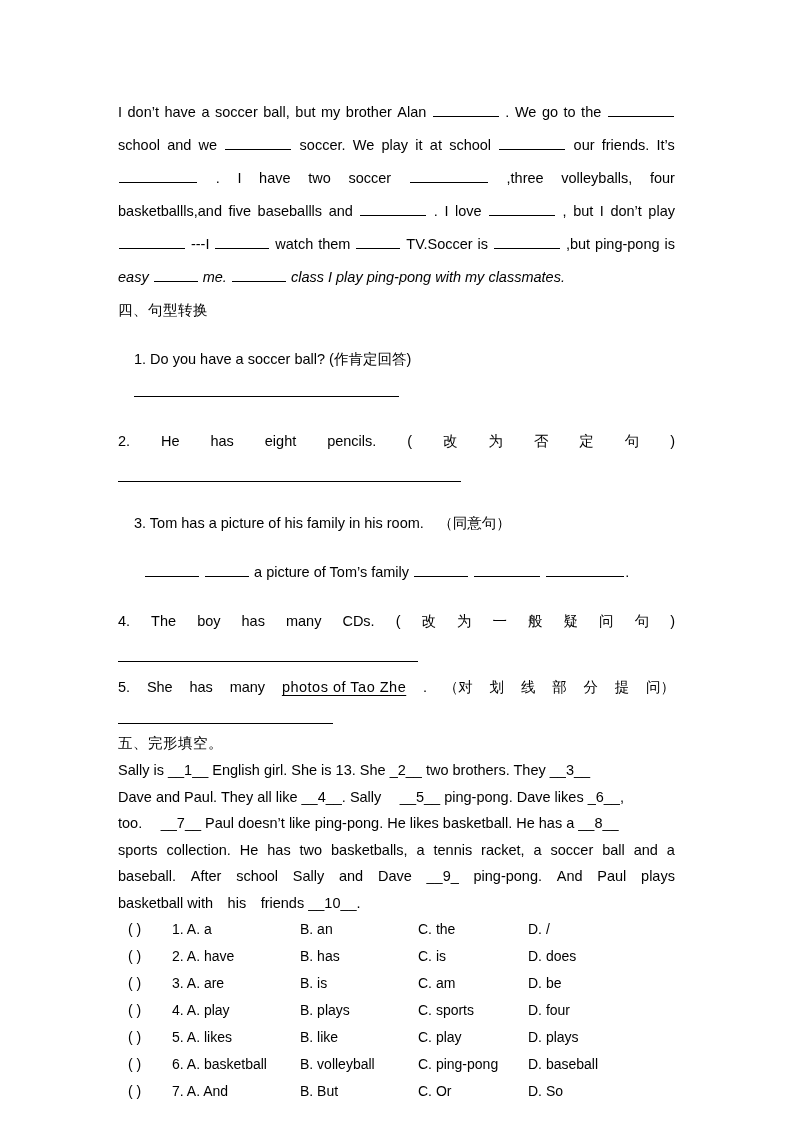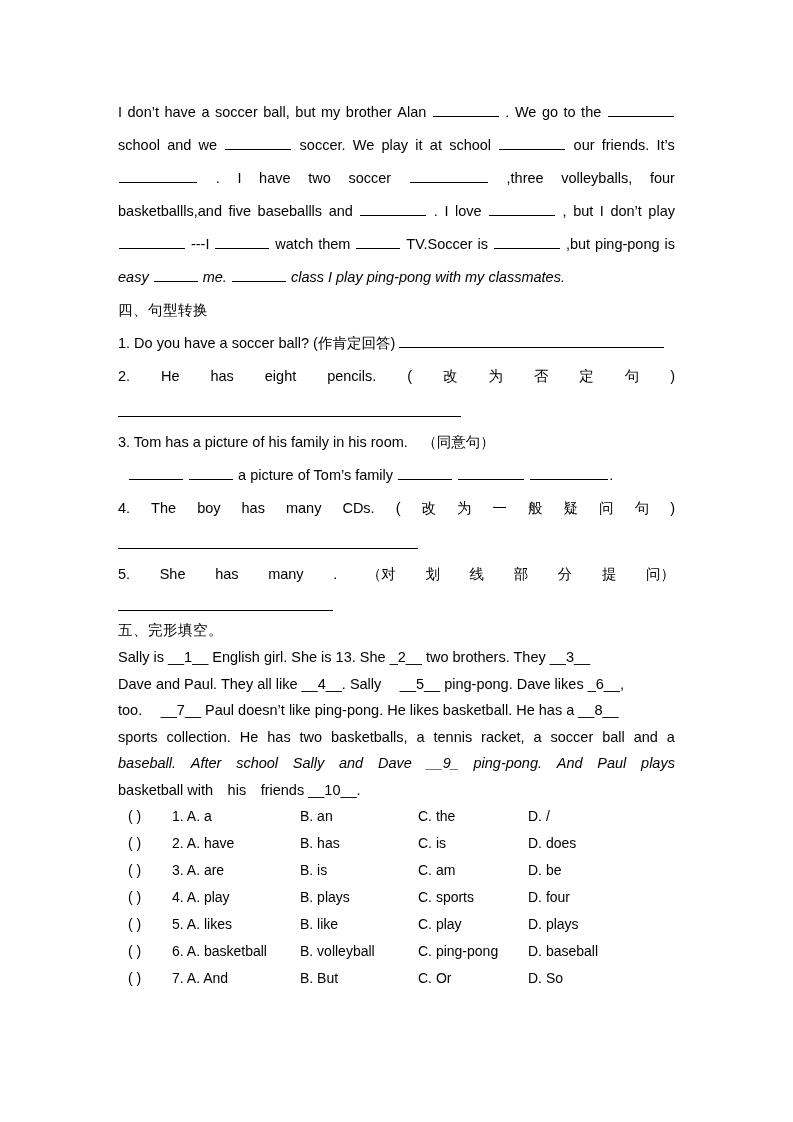--- a/index.html
+++ b/index.html
@@ -65,21 +65,21 @@
     margin: 0;
     display: flex;
     justify-content: space-between;
     white-space: nowrap;
   }
   .spread > span { display: inline-block; }
 
   .qline {
     font-size: 14.5px;
     line-height: 33px;
-    margin: 0;
+    margin: 16px;
   }
 
   
   .rule {
     border-bottom: 1.2px solid #000;
     height: 0;
     display: block;
   }
   .rule-row { line-height: 33px; height: 33px; position: relative; }
   .rule-abs { position: absolute; bottom: 9px; left: 0; }
@@ -253,20 +253,21 @@
 
     <div class="rule-row">
       <span class="rule r-w2 rule-abs"></span>
     </div>
 
     <div class="spread" id="q5-spread">
         <span>5.</span>
         <span>She</span>
         <span>has</span>
         <span>many</span>
+        <span class="u-line" style="letter-spacing: 0.5px;">photos of Tao Zhe</span>
         <span>.</span>
         <span>（对</span>
         <span>划</span>
         <span>线</span>
         <span>部</span>
         <span>分</span>
         <span>提</span>
         <span>问）</span>
       </div>
 
@@ -289,21 +290,21 @@
           <span>basketballs,</span>
           <span>a</span>
           <span>tennis</span>
           <span>racket,</span>
           <span>a</span>
           <span>soccer</span>
           <span>ball</span>
           <span>and</span>
           <span>a</span>
         </div>
-        <div class="cloze" style="display: flex; justify-content: space-between; white-space: nowrap; font-style: italic;">
+        <div class="cloze" style="display: flex; justify-content: space-between; white-space: nowrap;">
           <span>baseball.</span>
           <span>After</span>
           <span>school</span>
           <span>Sally</span>
           <span>and</span>
           <span>Dave</span>
           <span>__9_</span>
           <span>ping-pong.</span>
           <span>And</span>
           <span>Paul</span>

